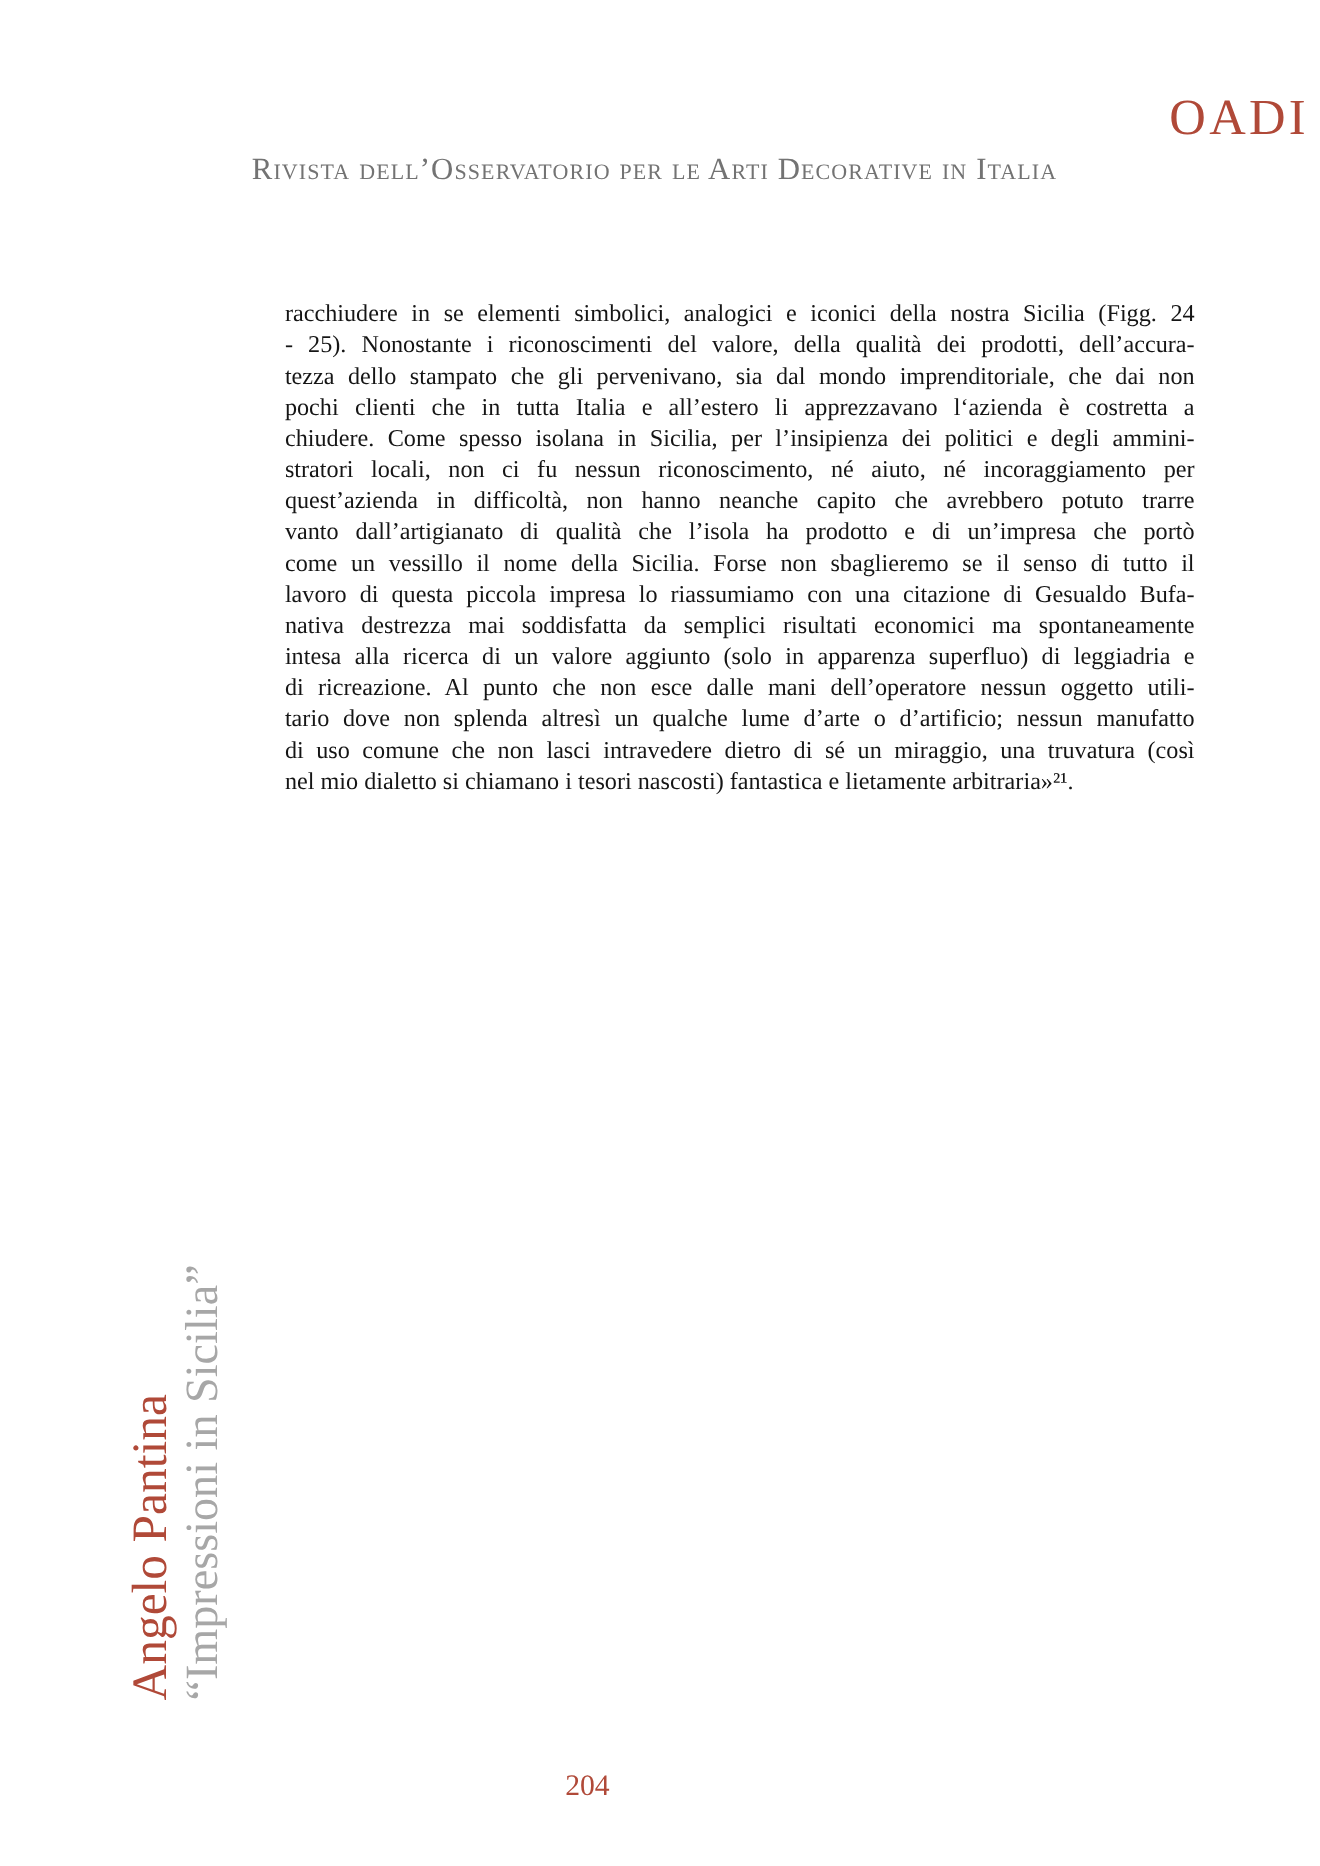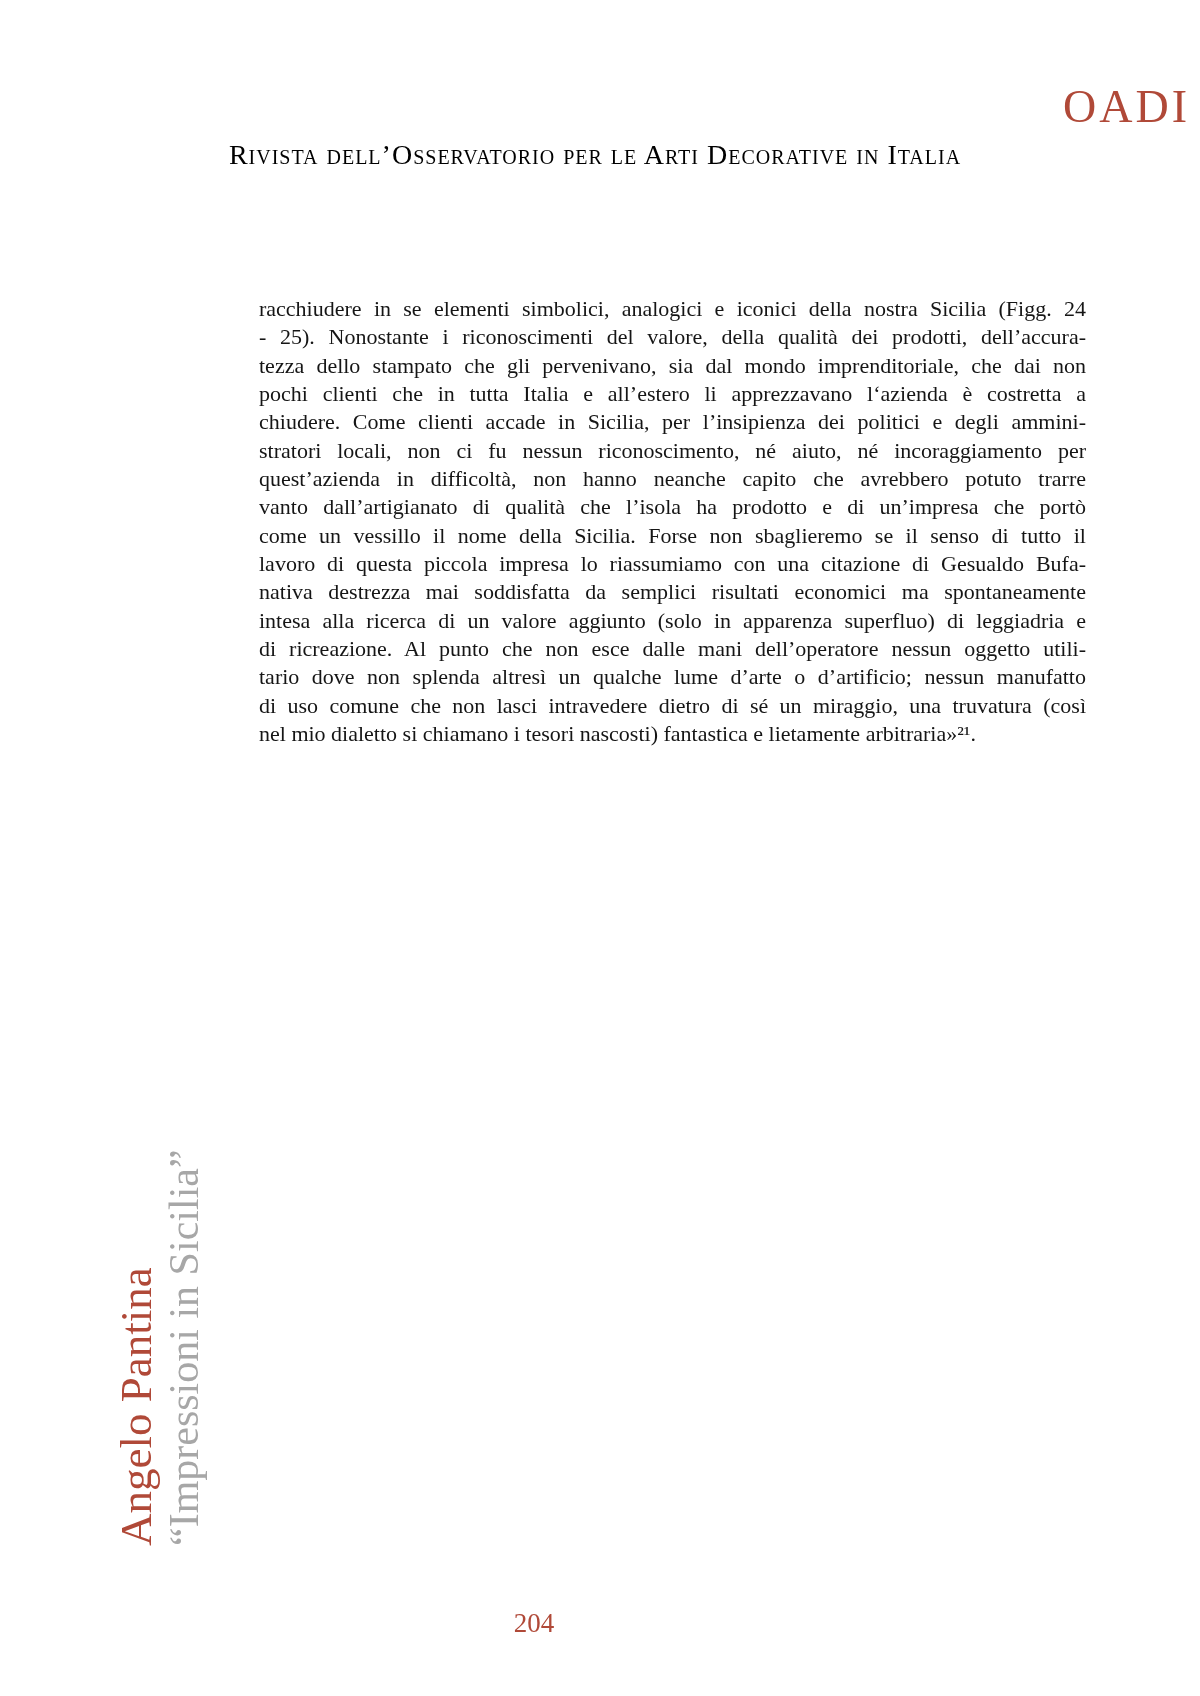--- a/index.html
+++ b/index.html
@@ -26,32 +26,31 @@
   }
   .subtitle {
     position: absolute;
     top: 139px; left: 0;
     width: 1190px;
     text-align: center;
     font-variant: small-caps;
     font-size: 28px;
     line-height: 32px;
     letter-spacing: 1px;
-    color: #000000;
+    color: #737373;
   }
 
   
   .text-block {
     position: absolute;
     left: 259px;
     top: 271px;
     width: 827px;
     font-size: 22px;
     line-height: 28.33px;
-    margin-top: 24px;
   }
   .text-block .line {
     text-align: justify;
     text-align-last: justify;
   }
   .text-block .line.last {
     text-align-last: left;
     font-family: Liberation Serif, serif;
   }
 
@@ -92,21 +91,21 @@
 
   <div class="logo">OADI</div>
 
   <div class="subtitle">Rivista dell’Osservatorio per le Arti Decorative in Italia</div>
 
   <div class="text-block">
       <div class="line">racchiudere in se elementi simbolici, analogici e iconici della nostra Sicilia (Figg. 24</div>
       <div class="line">- 25). Nonostante i riconoscimenti del valore, della qualità dei prodotti, dell’accura-</div>
       <div class="line">tezza dello stampato che gli pervenivano, sia dal mondo imprenditoriale, che dai non</div>
       <div class="line">pochi clienti che in tutta Italia e all’estero li apprezzavano l‘azienda è costretta a</div>
-      <div class="line">chiudere. Come clienti accade in Sicilia, per l’insipienza dei politici e degli ammini-</div>
+      <div class="line">chiudere. Come spesso isolana in Sicilia, per l’insipienza dei politici e degli ammini-</div>
       <div class="line">stratori locali, non ci fu nessun riconoscimento, né aiuto, né incoraggiamento per</div>
       <div class="line">quest’azienda in difficoltà, non hanno neanche capito che avrebbero potuto trarre</div>
       <div class="line">vanto dall’artigianato di qualità che l’isola ha prodotto e di un’impresa che portò</div>
       <div class="line">come un vessillo il nome della Sicilia. Forse non sbaglieremo se il senso di tutto il</div>
       <div class="line">lavoro di questa piccola impresa lo riassumiamo con una citazione di Gesualdo Bufa-</div>
       <div class="line">nativa destrezza mai soddisfatta da semplici risultati economici ma spontaneamente</div>
       <div class="line">intesa alla ricerca di un valore aggiunto (solo in apparenza superfluo) di leggiadria e</div>
       <div class="line">di ricreazione. Al punto che non esce dalle mani dell’operatore nessun oggetto utili-</div>
       <div class="line">tario dove non splenda altresì un qualche lume d’arte o d’artificio; nessun manufatto</div>
       <div class="line">di uso comune che non lasci intravedere dietro di sé un miraggio, una truvatura (così</div>

